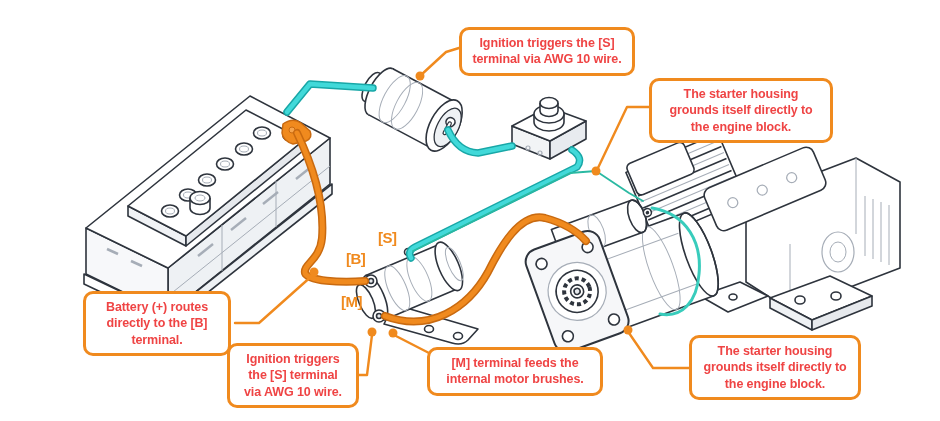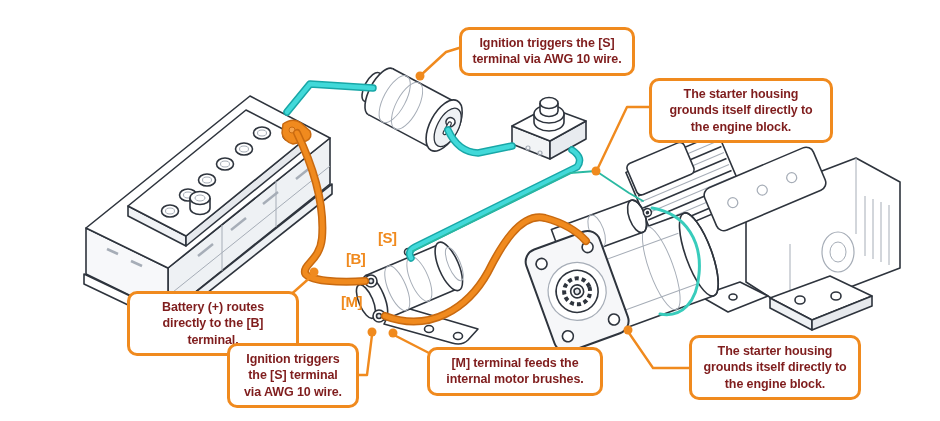--- a/index.html
+++ b/index.html
@@ -1,25 +1,25 @@
 <!DOCTYPE html>
 <html><head>
 <meta charset="utf-8">
 <style>
   html,body{margin:0;padding:0;background:#ffffff;}
   .stage{position:relative;width:940px;height:421px;background:#fff;overflow:hidden;
          font-family:"Liberation Sans",sans-serif;}
   .stage svg{position:absolute;left:0;top:0;}
   .callout{position:absolute;box-sizing:border-box;background:#fff;border:3px solid #F08A1E;
-           border-radius:10px;padding:5px 9px;color:#7f1d1d;font-weight:700;font-size:12.5px;
+           border-radius:10px;padding:5px 9px;color:#ef4444;font-weight:700;font-size:12.5px;
            line-height:1.3;text-align:center;letter-spacing:-0.1px;}
   .term{position:absolute;color:#F08A1E;font-weight:700;font-size:15px;letter-spacing:-0.5px;}
   #co1{left:459px;top:27px;width:176px;}
   #co2{left:649px;top:78px;width:184px;}
-  #co3{left:83px; top:291px;width:172px;margin-left:44px;}
+  #co3{left:83px; top:291px;width:148px;}
   #co4{left:227px;top:343px;width:132px;}
   #co5{left:427px;top:347px;width:176px;}
   #co6{left:689px;top:335px;width:172px;}
   #tS{left:378px;top:229px;}
   #tB{left:346px;top:250px;}
   #tM{left:341px;top:293px;}
 </style>
 </head>
 <body>
 

